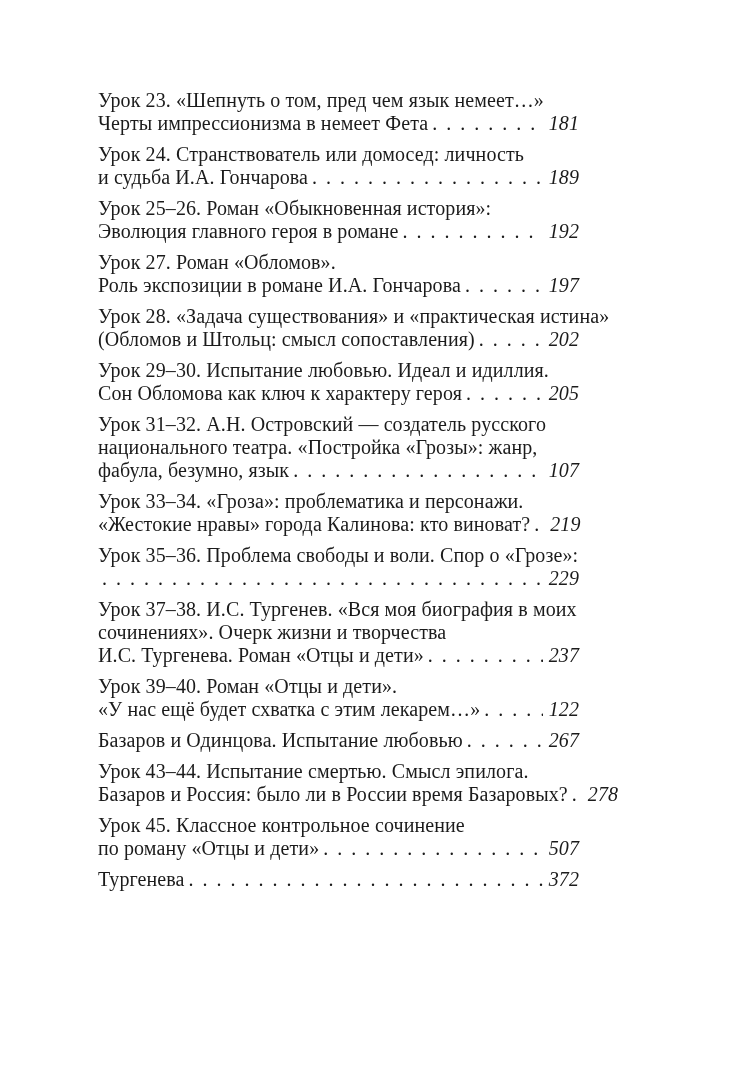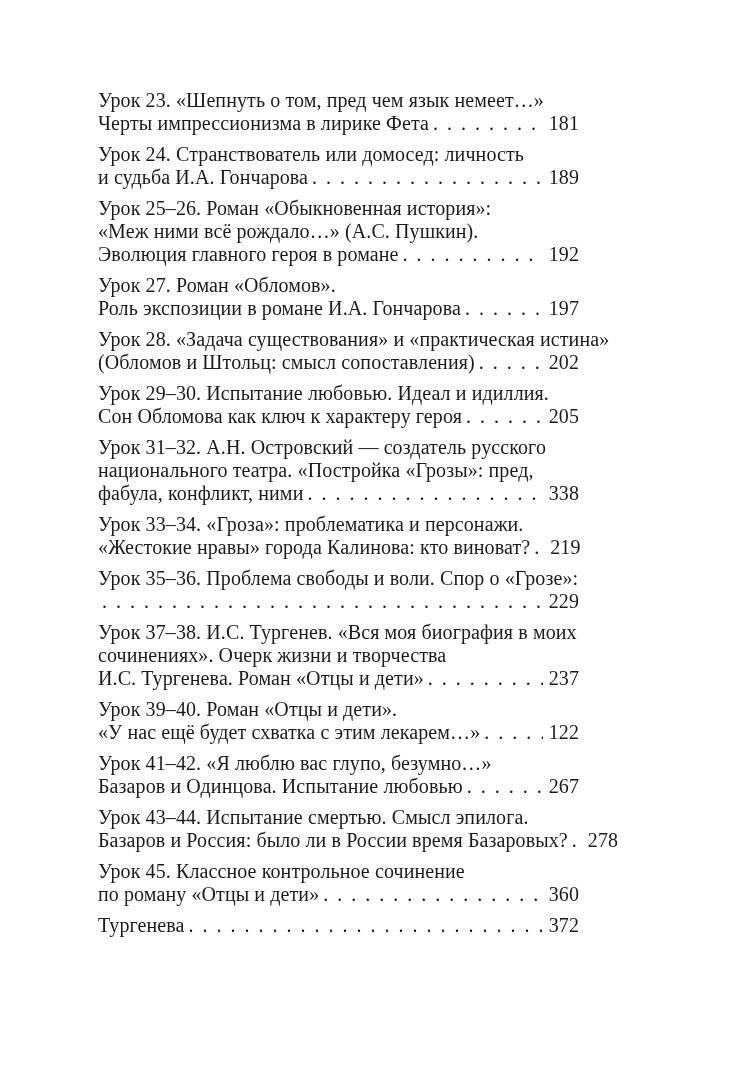--- a/index.html
+++ b/index.html
@@ -52,46 +52,46 @@
     color: #1b1b1b;
   }
   .leader::after {
     content: ". . . . . . . . . . . . . . . . . . . . . . . . . . . . . . . . . . . . . . . . . . . . . . . . . . . . . . . . . . . . . . . . . . . . . . . . . . . . . . . .";
     letter-spacing: 1px;
     word-spacing: 2px;
   }
   .page-num {
     flex: 0 0 auto;
     white-space: nowrap;
+    font-style: italic;
   }
 </style>
 </head>
 <body>
 
 <div class="page">
   <div class="toc-list">
       <div class="toc-entry">
         <div class="toc-line">Урок 23. «Шепнуть о том, пред чем язык немеет…»</div>
         <div class="toc-line last">
-          <span class="title">Черты импрессионизма в лирике Фета</span>
+          <span class="title">Черты импрессионизма в немеет Фета</span>
           <span class="leader"></span>
           <span class="page-num">181</span>
         </div>
       </div>
       <div class="toc-entry">
         <div class="toc-line">Урок 24. Странствователь или домосед: личность</div>
         <div class="toc-line last">
           <span class="title">и судьба И.А. Гончарова</span>
           <span class="leader"></span>
           <span class="page-num">189</span>
         </div>
       </div>
       <div class="toc-entry">
         <div class="toc-line">Урок 25–26. Роман «Обыкновенная история»:</div>
-        <div class="toc-line">«Меж ними всё рождало…» (А.С. Пушкин).</div>
         <div class="toc-line last">
           <span class="title">Эволюция главного героя в романе</span>
           <span class="leader"></span>
           <span class="page-num">192</span>
         </div>
       </div>
       <div class="toc-entry">
         <div class="toc-line">Урок 27. Роман «Обломов».</div>
         <div class="toc-line last">
           <span class="title">Роль экспозиции в романе И.А. Гончарова</span>
@@ -110,25 +110,25 @@
       <div class="toc-entry">
         <div class="toc-line">Урок 29–30. Испытание любовью. Идеал и идиллия.</div>
         <div class="toc-line last">
           <span class="title">Сон Обломова как ключ к характеру героя</span>
           <span class="leader"></span>
           <span class="page-num">205</span>
         </div>
       </div>
       <div class="toc-entry">
         <div class="toc-line">Урок 31–32. А.Н. Островский — создатель русского</div>
-        <div class="toc-line">национального театра. «Постройка «Грозы»: пред,</div>
+        <div class="toc-line">национального театра. «Постройка «Грозы»: жанр,</div>
         <div class="toc-line last">
-          <span class="title">фабула, конфликт, ними</span>
+          <span class="title">фабула, безумно, язык</span>
           <span class="leader"></span>
-          <span class="page-num">338</span>
+          <span class="page-num">107</span>
         </div>
       </div>
       <div class="toc-entry">
         <div class="toc-line">Урок 33–34. «Гроза»: проблематика и персонажи.</div>
         <div class="toc-line last">
           <span class="title">«Жестокие нравы» города Калинова: кто виноват?</span>
           <span class="leader"></span>
           <span class="page-num">219</span>
         </div>
       </div>
@@ -150,41 +150,40 @@
       </div>
       <div class="toc-entry">
         <div class="toc-line">Урок 39–40. Роман «Отцы и дети».</div>
         <div class="toc-line last">
           <span class="title">«У нас ещё будет схватка с этим лекарем…»</span>
           <span class="leader"></span>
           <span class="page-num">122</span>
         </div>
       </div>
       <div class="toc-entry">
-        <div class="toc-line">Урок 41–42. «Я люблю вас глупо, безумно…»</div>
         <div class="toc-line last">
           <span class="title">Базаров и Одинцова. Испытание любовью</span>
           <span class="leader"></span>
           <span class="page-num">267</span>
         </div>
       </div>
       <div class="toc-entry">
         <div class="toc-line">Урок 43–44. Испытание смертью. Смысл эпилога.</div>
         <div class="toc-line last">
           <span class="title">Базаров и Россия: было ли в России время Базаровых?</span>
           <span class="leader"></span>
           <span class="page-num">278</span>
         </div>
       </div>
       <div class="toc-entry">
         <div class="toc-line">Урок 45. Классное контрольное сочинение</div>
         <div class="toc-line last">
           <span class="title">по роману «Отцы и дети»</span>
           <span class="leader"></span>
-          <span class="page-num">360</span>
+          <span class="page-num">507</span>
         </div>
       </div>
       <div class="toc-entry">
         <div class="toc-line last">
           <span class="title">Тургенева</span>
           <span class="leader"></span>
           <span class="page-num">372</span>
         </div>
       </div>
     </div>

